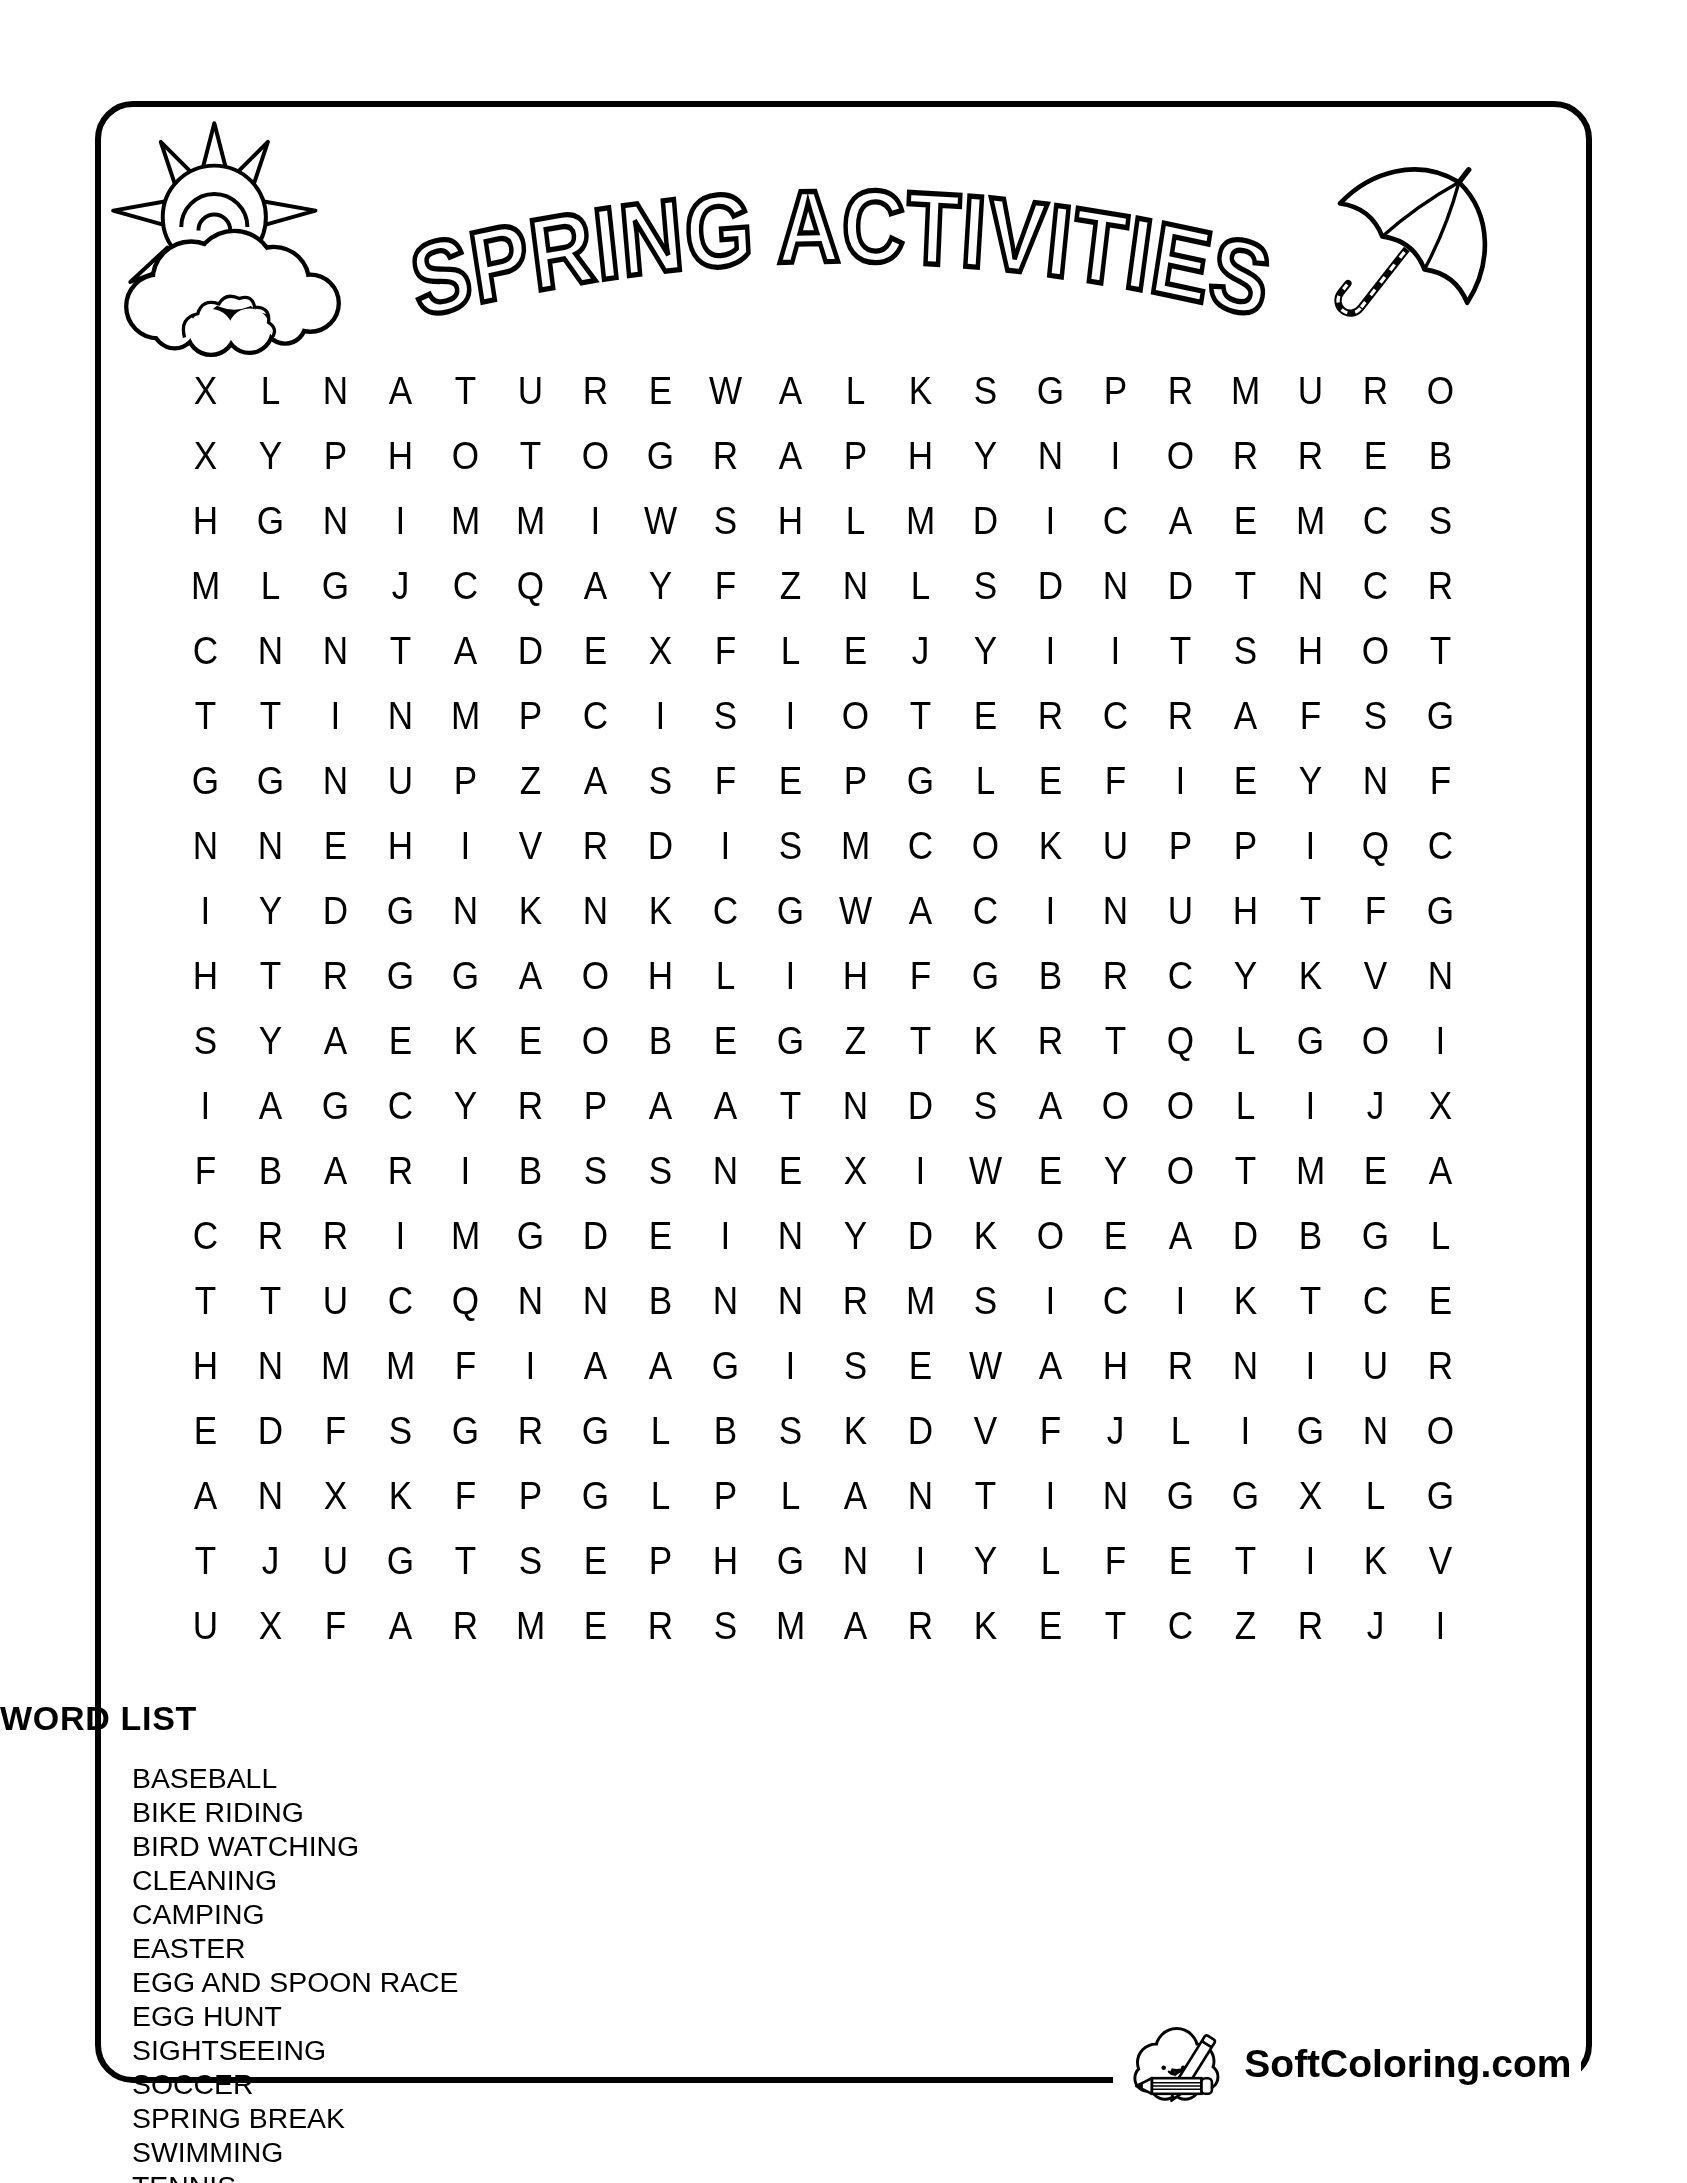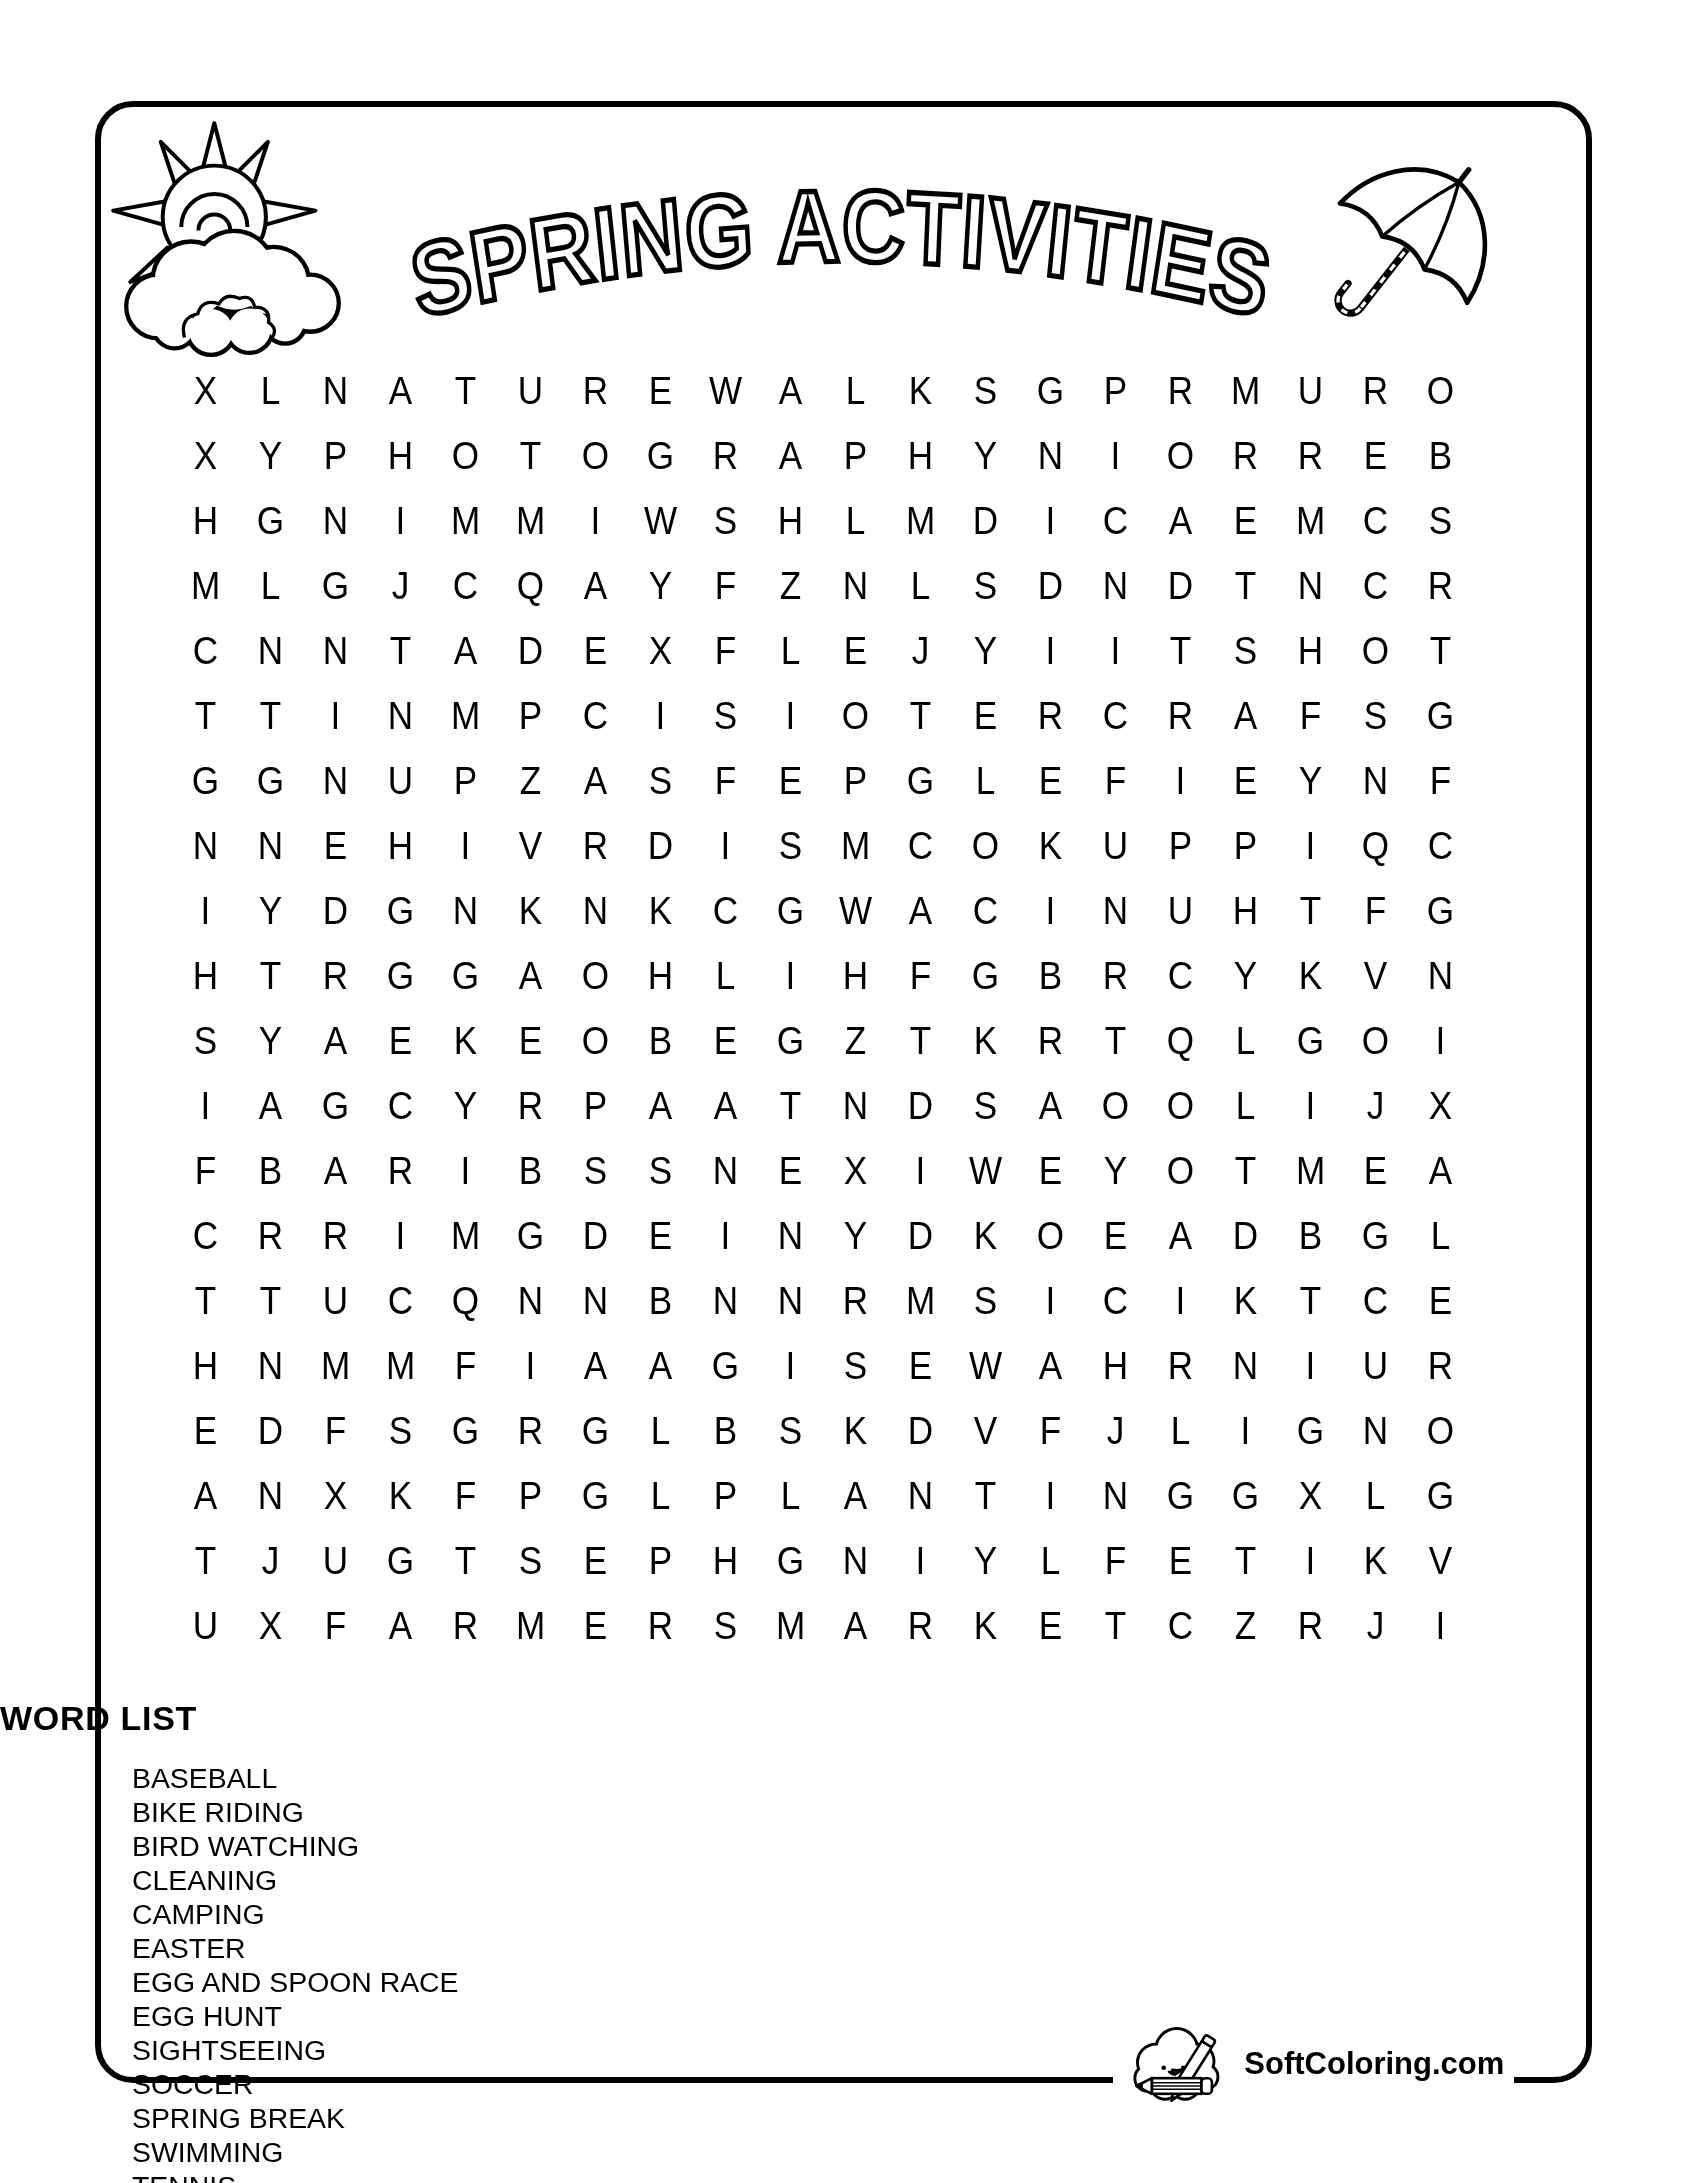--- a/index.html
+++ b/index.html
@@ -34,21 +34,21 @@
   #wordlist{position:absolute;left:132px;top:1761px;display:flex;flex-direction:column;}
   .word-col:nth-child(1){width:418px;}
   .word-col:nth-child(2){width:345px;}
   .word-col:nth-child(3){width:351px;}
   .word-col:nth-child(4){width:auto;}
   .word-item{font-size:28.4px;line-height:34px;white-space:nowrap;transform-origin:left center;}
   #footer{
     position:absolute;left:1113px;top:2011px;height:106px;
     display:flex;align-items:center;background:#ffffff;padding:0 9.3px;z-index:5;
   }
-  #footer .brand{font-size:31px;font-weight:bold;margin-left:8px;letter-spacing:0px;}
+  #footer .brand{font-size:39px;font-weight:bold;margin-left:8px;letter-spacing:0px;}
   svg{display:block;}
 </style>
 </head>
 <body>
 
 <div class="page">
 
   <div class="page-border"></div>
 
   <svg id="title-svg" viewBox="0 0 1600 300">

